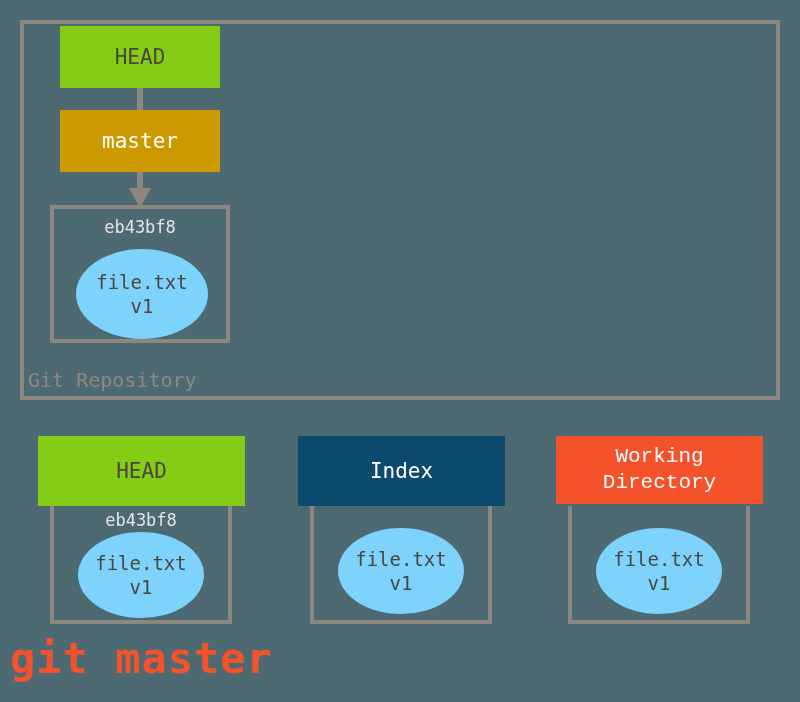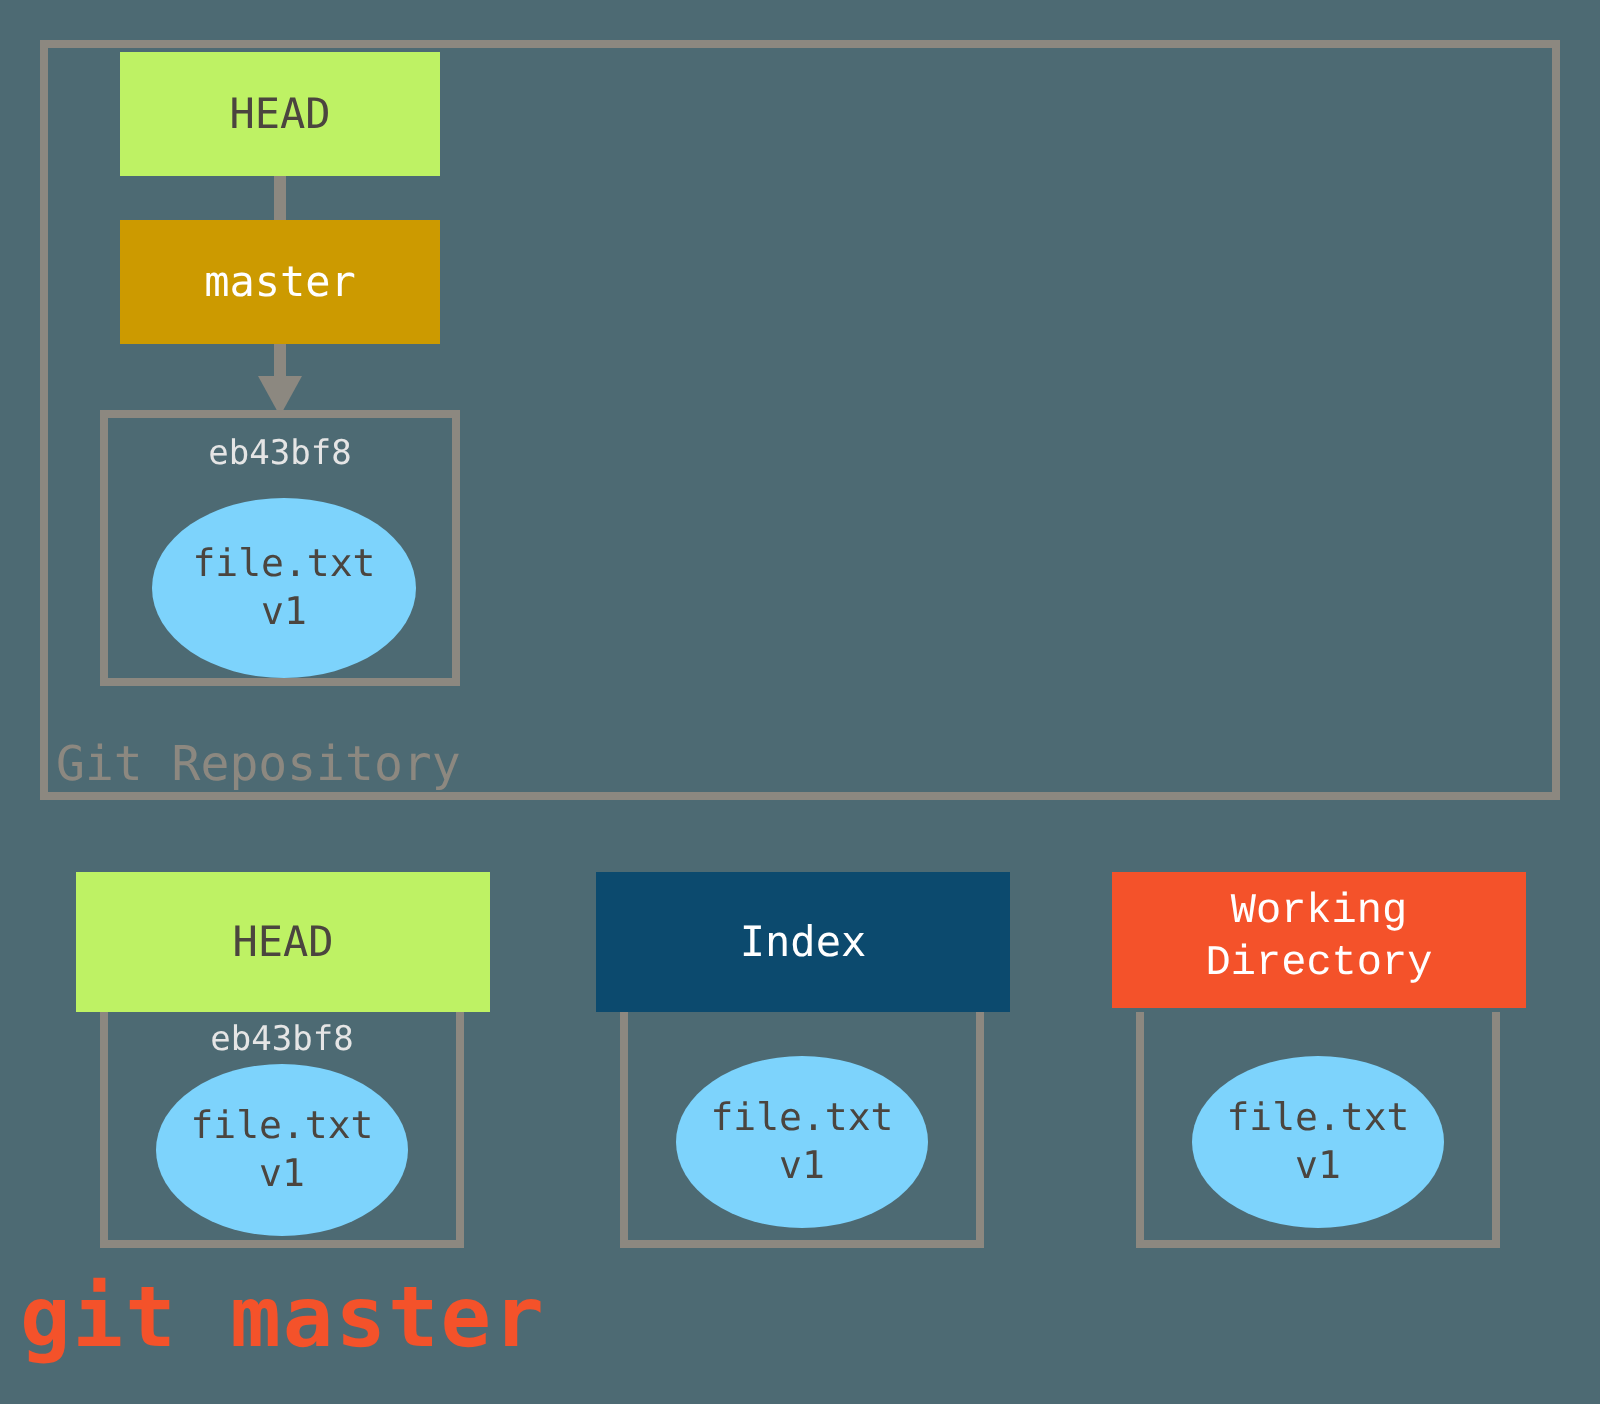--- a/index.html
+++ b/index.html
@@ -28,41 +28,41 @@
     top: 20px;
     width: 760px;
     height: 380px;
     border: 4px solid #8c8880;
     box-sizing: border-box;
   }
   .repo-label {
     position: absolute;
     left: 28px;
     top: 368px;
-    font-size: 24px;
+    font-size: 20px;
     letter-spacing: 0px;
     color: #8c8880;
     white-space: pre;
     text-align: center;
   }
 
   
   .label-box {
     position: absolute;
     box-sizing: border-box;
     display: flex;
     align-items: center;
     justify-content: center;
     text-align: center;
     font-size: 21px;
     line-height: 26px;
     white-space: pre-line;
   }
   .box-head {
-    background: #bef264;
+    background: #84cc16;
     color: #4b453f;
   }
   .box-master {
     background: #cc9a00;
     color: #ffffff;
   }
   .box-index {
     background: #0c4a6e;
     color: #ffffff;
   }

